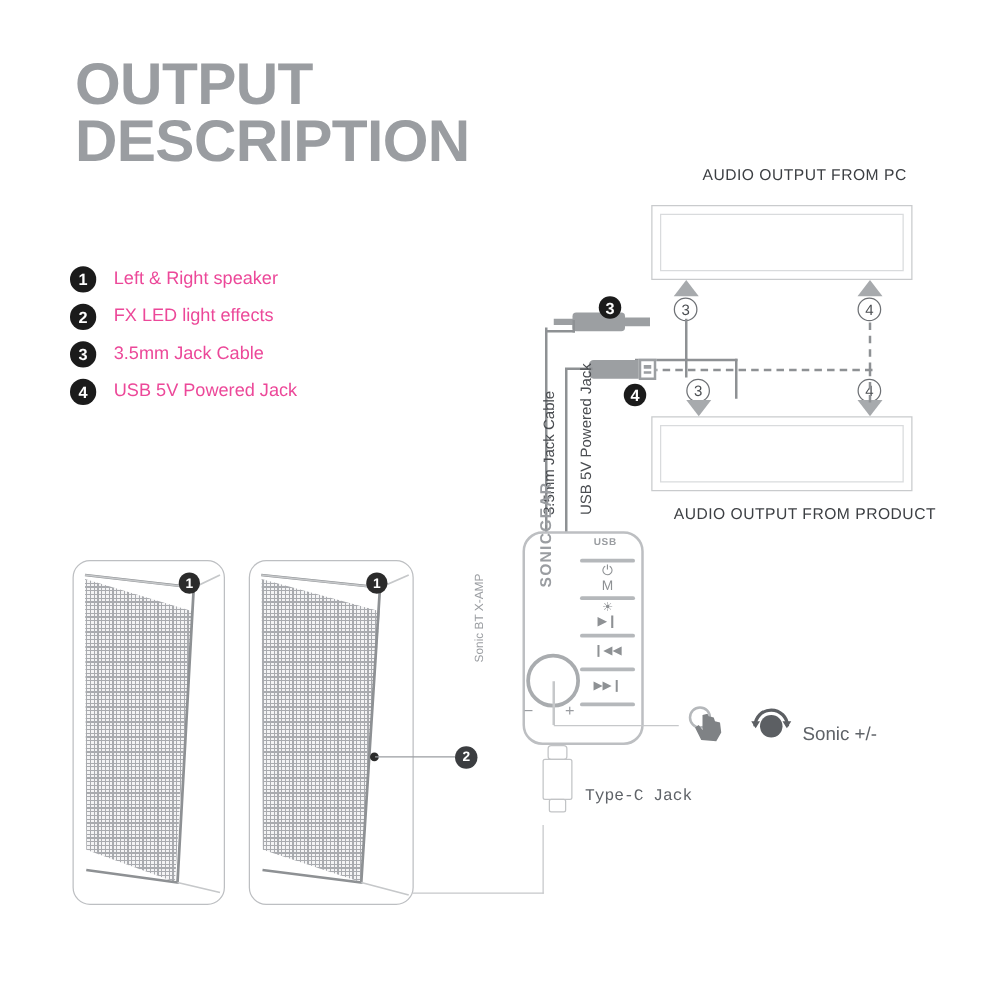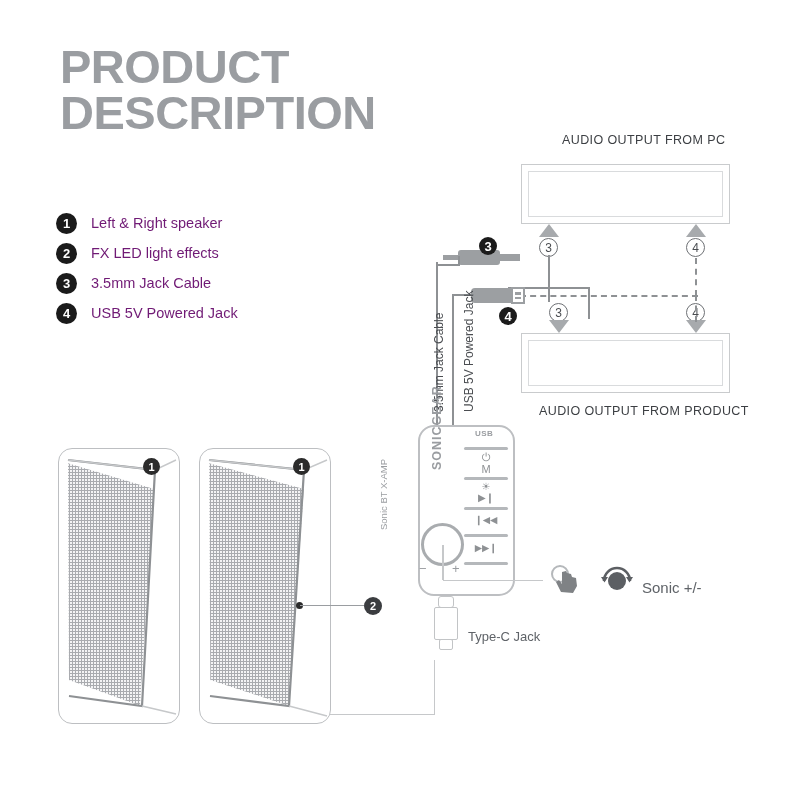--- a/index.html
+++ b/index.html
@@ -23,21 +23,21 @@
   #legend { left:56px; top:208px; width:300px; }
   .legend-row { display:flex; align-items:center; height:30px; }
   .badge {
     width:21px; height:21px; border-radius:50%;
     background:#1b1b1b; color:#ffffff;
     font-size:13px; font-weight:bold;
     display:flex; align-items:center; justify-content:center;
     flex:0 0 auto;
   }
   .legend-label {
-    margin-left:14px; font-size:14.5px; color:#701a75; white-space:nowrap;
+    margin-left:14px; font-size:14.5px; color:#ec4899; white-space:nowrap;
   }
 
   
   .panel-caption {
     font-size:12.5px; color:#3c3f43; letter-spacing:0.4px; white-space:nowrap;
   }
 
   
   .io-panel { border:1.6px solid #c9cbcd; background:#fff; }
   .io-panel-inner {
@@ -102,21 +102,21 @@
   }
   .usb-top {
     position:absolute; font-size:8px; font-weight:bold; color:#9a9da1;
     letter-spacing:0.5px; white-space:nowrap;margin-left:19px;
   }
 
   
   .tc-neck { position:absolute; border:1.6px solid #c2c4c6; background:#fff; border-radius:3px; }
   .tc-body { position:absolute; border:1.6px solid #c2c4c6; background:#fff; border-radius:2px; }
   .tc-foot { position:absolute; border:1.6px solid #c2c4c6; background:#fff; border-radius:2px; }
-  .tc-label { position:absolute; font-size:13px; color:#5f6368; white-space:nowrap; }
+  .tc-label { position:absolute; font-size:13px; color:#5f6368; white-space:nowrap;font-family:Liberation Mono, monospace; }
 
   
   .vol-text { position:absolute; font-size:15px; color:#5f6368; white-space:nowrap; }
 
   
   .speaker { position:absolute; }
   .spk-shell {
     position:absolute; left:0; top:0; width:100%; height:100%;
     border:1.6px solid #bdbfc2; border-radius:14px; background:#fff;
   }
@@ -143,21 +143,21 @@
     display:flex; align-items:center; justify-content:center;
   }
   .lead-line { position:absolute; background:#c6c8ca; height:1.4px; }
 </style>
 </head>
 <body>
 
 <div class="stage">
 
   <div class="abs" id="title-block">
-    <div class="tline">PRODUCT</div>
+    <div class="tline">OUTPUT</div>
     <div class="tline">DESCRIPTION</div>
   </div>
 
   <div class="abs" id="legend">
     <div class="legend-row">
       <div class="badge">1</div>
       <div class="legend-label">Left &amp; Right speaker</div>
     </div>
     <div class="legend-row">
       <div class="badge">2</div>

